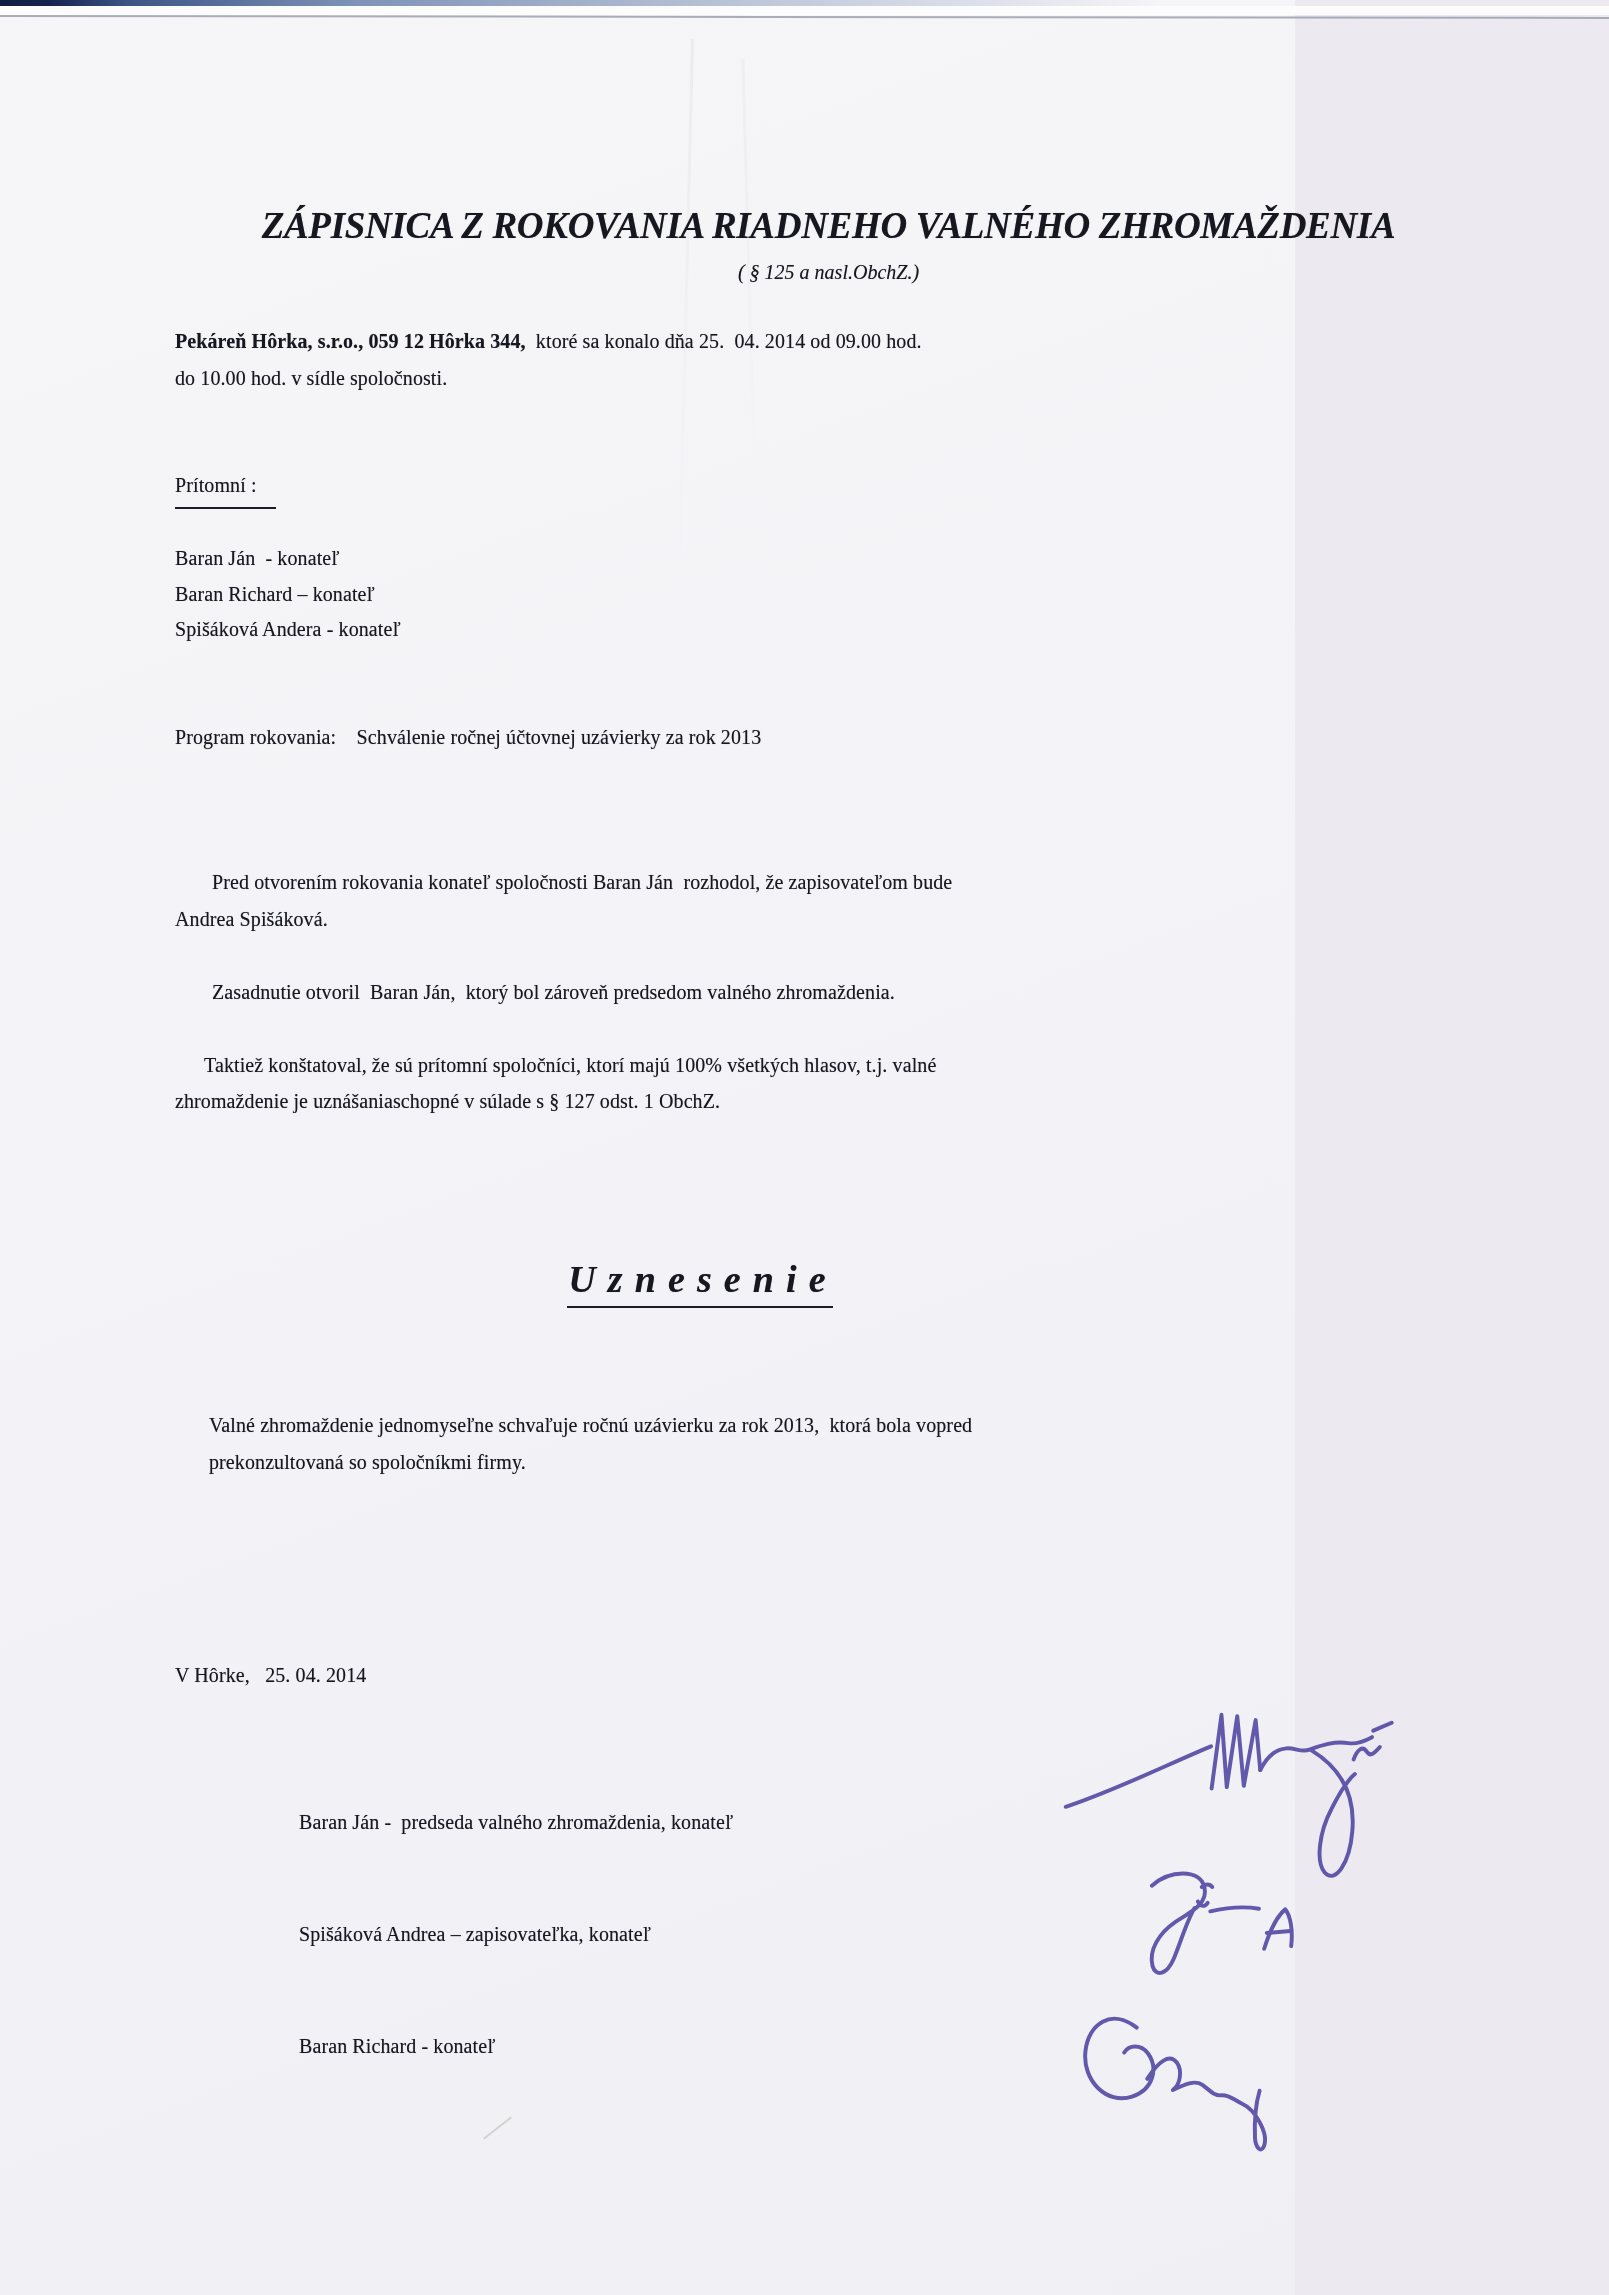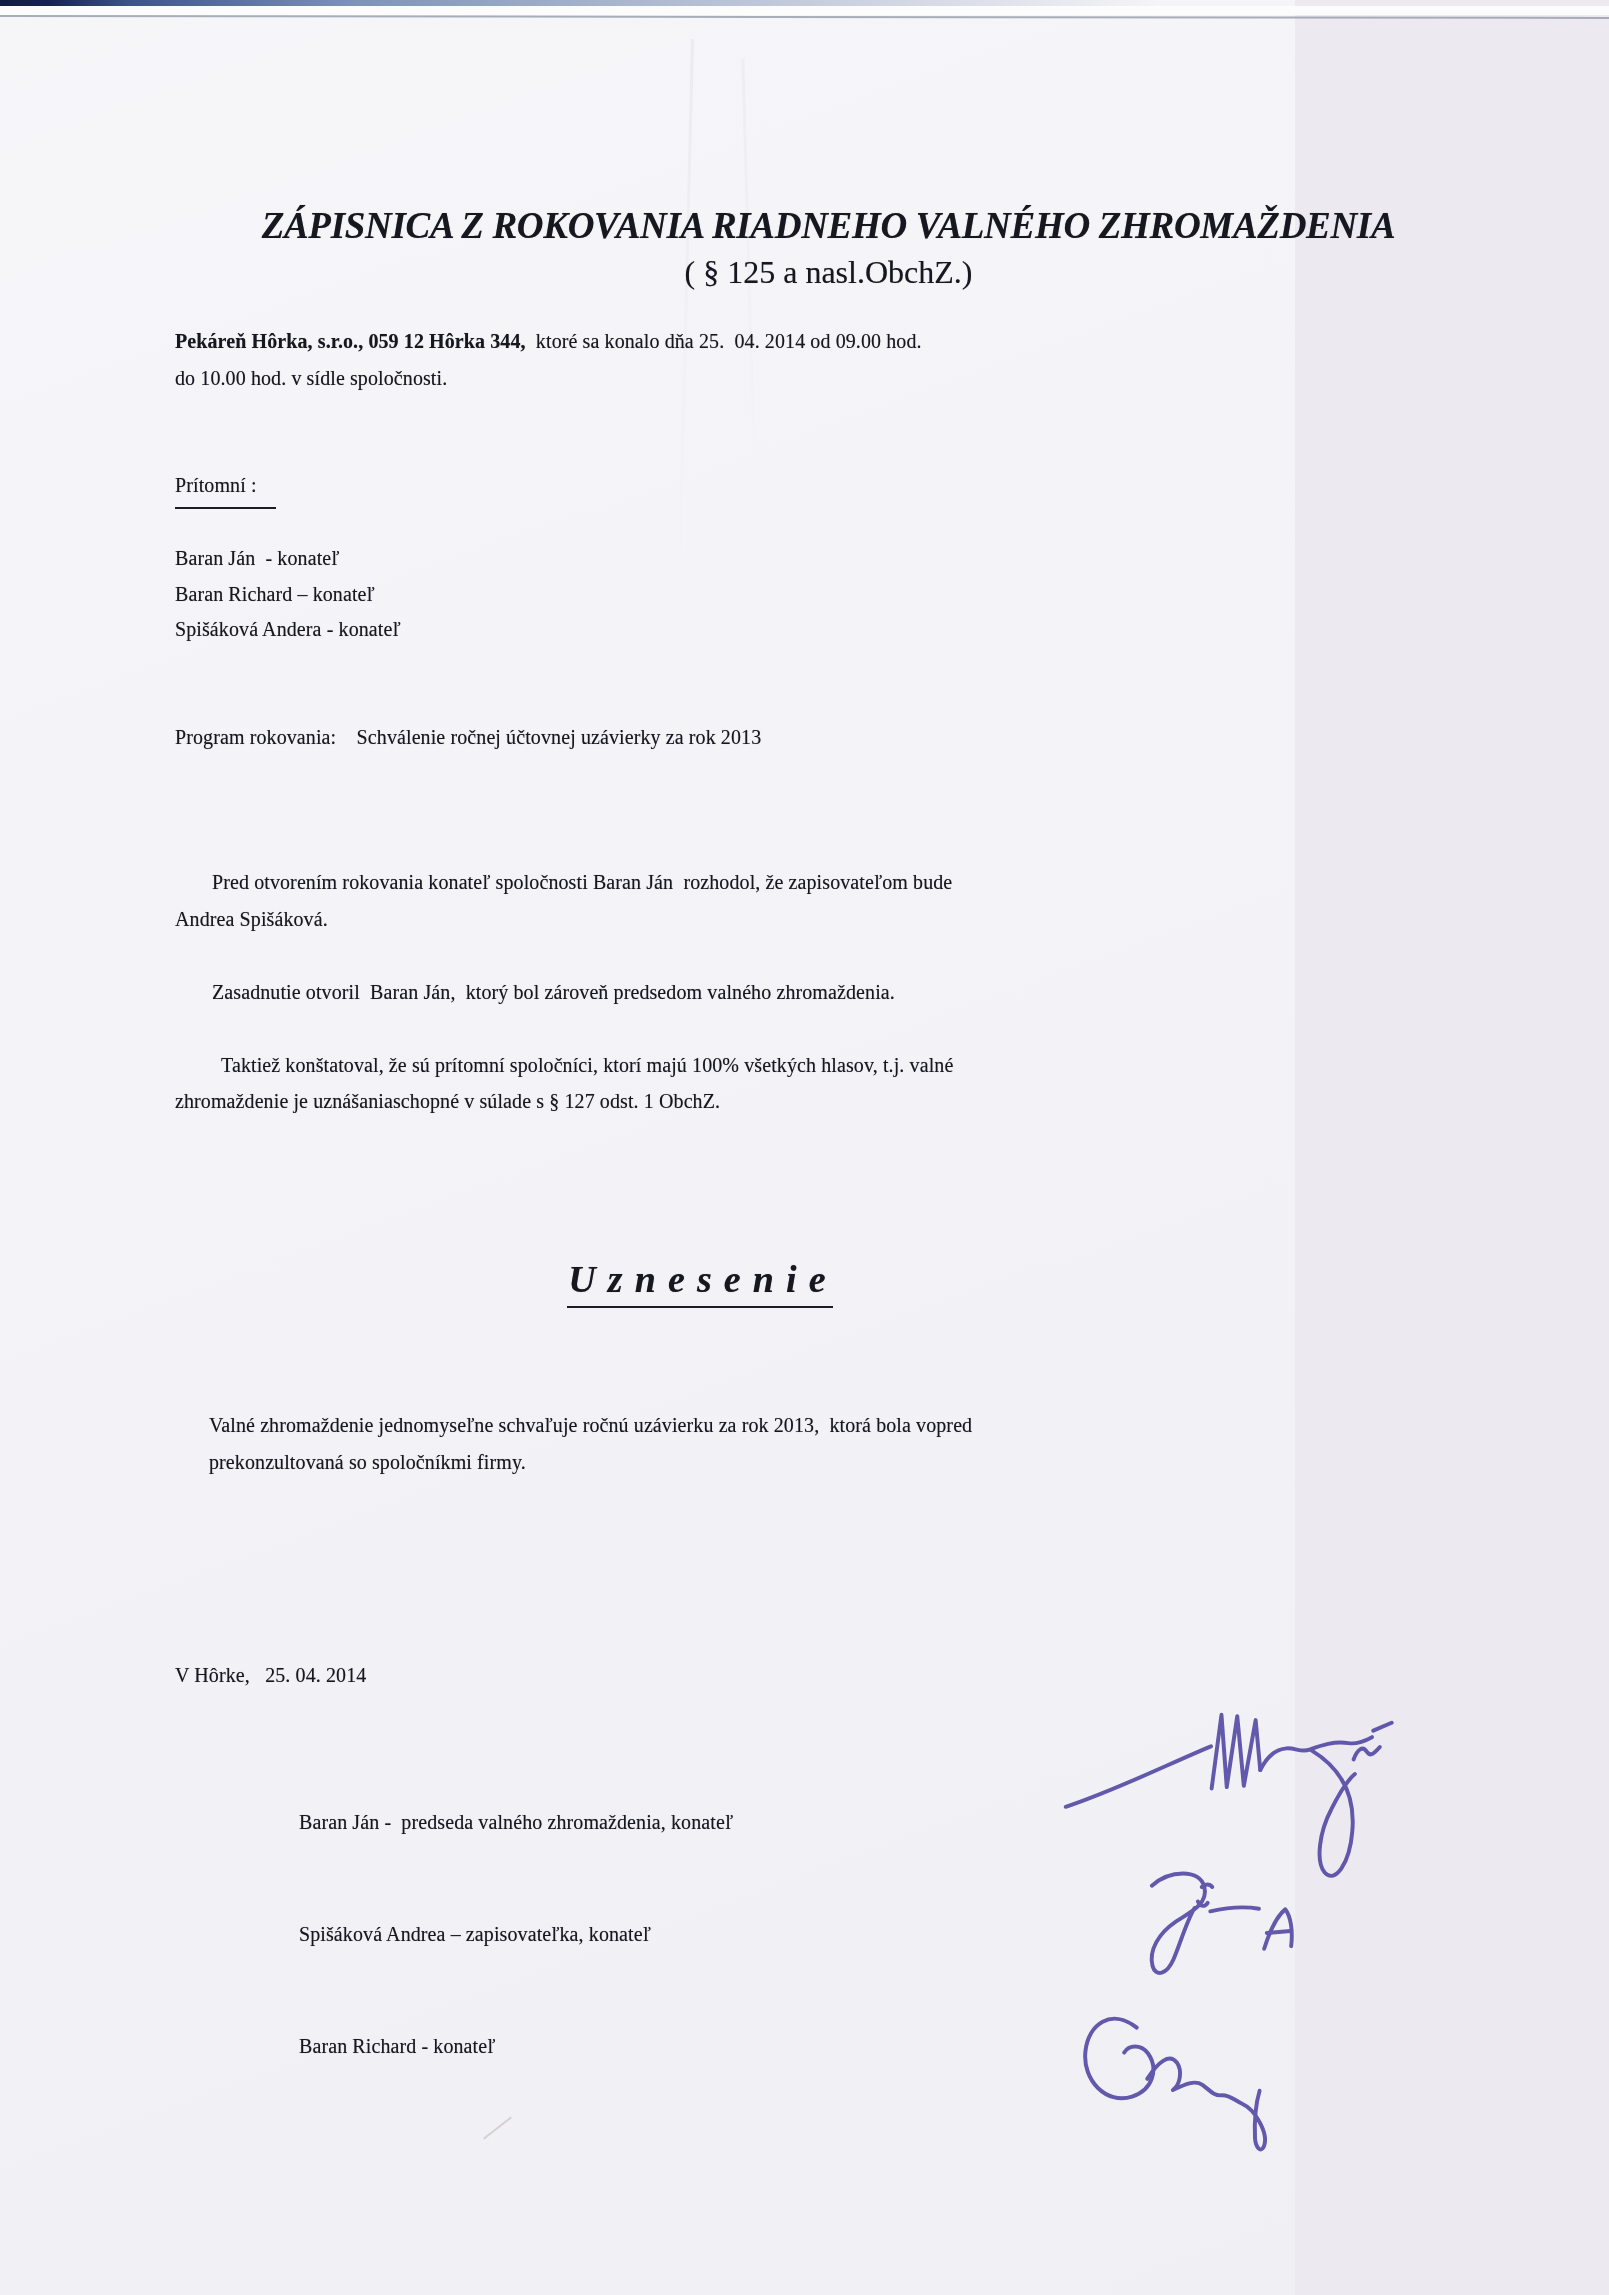--- a/index.html
+++ b/index.html
@@ -56,23 +56,24 @@
   }
   #doc-title {
     font-size: 37px; line-height: 42px;
     font-weight: bold; font-style: italic;
     letter-spacing: -0.3px;
     white-space: pre-wrap;
     text-shadow: 0 0 0.7px rgba(25,25,40,0.5);
   }
   #doc-subtitle {
     margin-top: 9.2px;
-    font-size: 32px; line-height: 33px;
+    font-size: 20px; line-height: 33px;
     white-space: pre-wrap;
     text-shadow: 0 0 0.7px rgba(25,25,40,0.45);
+    font-style: italic;
   }
   .heading-underlined {
     display: inline-block;
     border-bottom: 2px solid #1c1c26;
     padding: 0 14.5px 3.3px 0;
   }
   #resolution-heading-wrap { position: absolute; left: 567px; top: 1257px; }
   #resolution-heading {
     font-size: 38px; font-weight: bold; font-style: italic;
     letter-spacing: 1.3px;
@@ -111,21 +112,21 @@
   <div class="txt" style="left:175px; top:576px;">Baran Richard – konateľ</div>
   <div class="txt" style="left:175px; top:611px;">Spišáková Andera - konateľ</div>
 
   <div class="txt" style="left:175px; top:719px;">Program rokovania:    Schválenie ročnej účtovnej uzávierky za rok 2013</div>
 
   <div class="txt" style="left:212px; top:864px;">Pred otvorením rokovania konateľ spoločnosti Baran Ján  rozhodol, že zapisovateľom bude</div>
   <div class="txt" style="left:175px; top:901px;">Andrea Spišáková.</div>
 
   <div class="txt" style="left:212px; top:974px;">Zasadnutie otvoril  Baran Ján,  ktorý bol zároveň predsedom valného zhromaždenia.</div>
 
-  <div class="txt" style="left:221px; top:1047px;">Taktiež konštatoval, že sú prítomní spoločníci, ktorí majú 100% všetkých hlasov, t.j. valné</div>
+  <div class="txt" style="left:204px; top:1047px;">Taktiež konštatoval, že sú prítomní spoločníci, ktorí majú 100% všetkých hlasov, t.j. valné</div>
   <div class="txt" style="left:175px; top:1083px;">zhromaždenie je uznášaniaschopné v súlade s § 127 odst. 1 ObchZ.</div>
 
   <div id="resolution-heading-wrap">
     <span id="resolution-heading">U z n e s e n i e</span>
   </div>
 
   <div class="txt" style="left:209px; top:1407px;">Valné zhromaždenie jednomyseľne schvaľuje ročnú uzávierku za rok 2013,  ktorá bola vopred</div>
   <div class="txt" style="left:209px; top:1444px;">prekonzultovaná so spoločníkmi firmy.</div>
 
   <div class="txt" style="left:175px; top:1657px;">V Hôrke,   25. 04. 2014</div>

